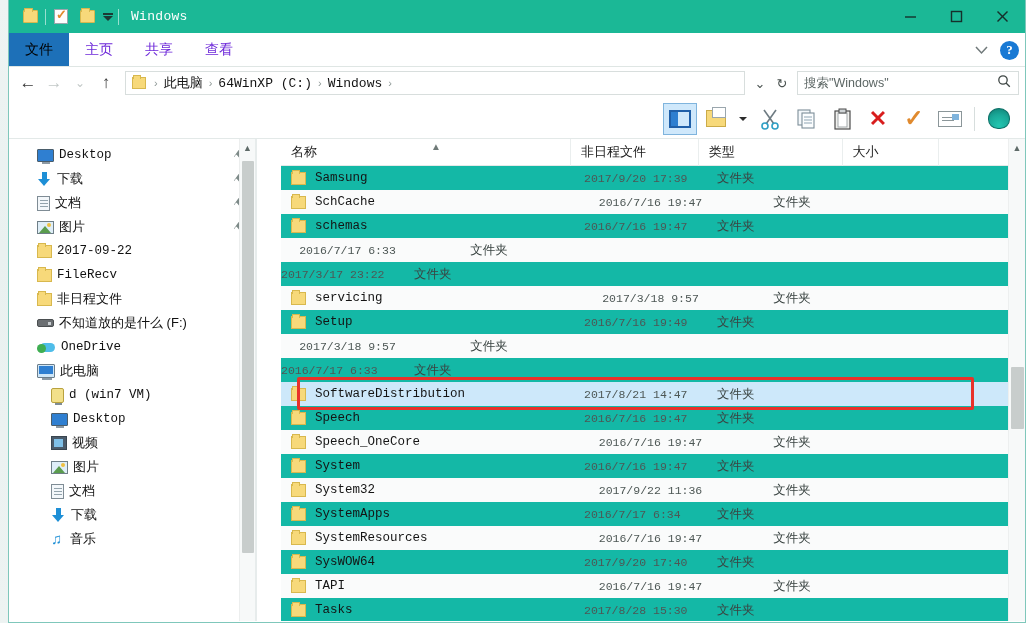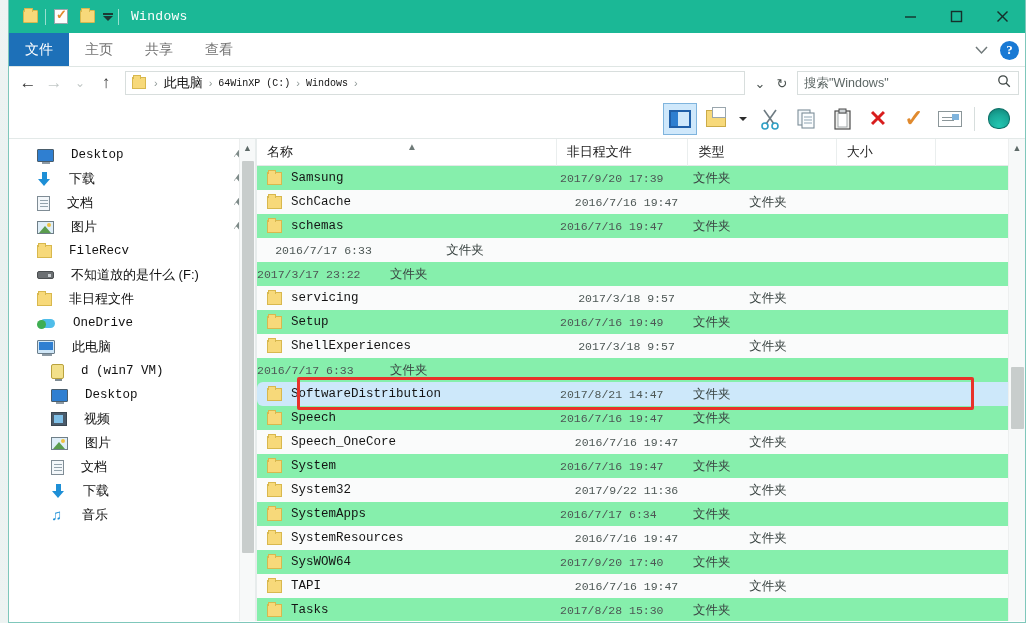--- a/index.html
+++ b/index.html
@@ -85,25 +85,25 @@
   .wc svg { display: block; }
 
   
   .ribbon {
     position: relative; height: 34px; background: #ffffff;
     display: flex; align-items: stretch;
     border-bottom: 1px solid #dfe6e4;
   }
   .tab {
     display: flex; align-items: center; justify-content: center;
-    padding: 0 16px; font-size: 14px; color: #737373;
+    padding: 0 16px; font-size: 14px; color: #6d28d9;
     cursor: default;
   }
   .tab-file {
-    background: #1d70b8; color: #ffffff; min-width: 58px;
+    background: #1d70b8; color: #000000; min-width: 58px;
   }
   .ribbon-right {
     position: absolute; right: 6px; top: 0; height: 34px;
     display: flex; align-items: center; gap: 6px;
   }
   .ribbon-chevron {
     width: 26px; height: 26px; display: flex; align-items: center; justify-content: center;
     color: #6a7472;
   }
   .help-ico {
@@ -134,21 +134,21 @@
   }
   .crumb-folder:after {
     content: ""; position: absolute; left: 0; top: -3px;
     width: 6px; height: 3px; background: #f7d97a;
     border: 1px solid #d8b84e; border-bottom: none;
   }
   .crumb {
     font-size: 13px; color: #121212; padding: 0 2px;
     font-family: "Liberation Sans", sans-serif;
   }
-  .crumb-mono { font-family: "Liberation Mono", monospace; font-size: 10px; }
+  .crumb-mono { font-family: "Liberation Mono", monospace; font-size: 13px; }
   .crumb-sep {
     color: #8d9795; font-size: 11px; padding: 0 4px;
   }
   .addr-right {
     display: flex; align-items: center;
   }
   .addr-ic {
     width: 22px; height: 24px; display: flex; align-items: center;
     justify-content: center; color: #4a5250; font-size: 13px;
   }
@@ -213,21 +213,21 @@
   .navpane {
     width: 246px; position: relative; background: #ffffff;
     overflow: hidden;
   }
   .nav-list { padding-top: 4px; }
   .nav-item {
     height: 24px; display: flex; align-items: center;
     padding-left: 28px; position: relative; font-size: 13px; color: #111;
   }
   .nav-item.indent { padding-left: 42px; }
-  .nav-item .lbl { margin-left: 17px; white-space: nowrap; }
+  .nav-item .lbl { margin-left: 5px; white-space: nowrap; }
   .lbl-mono { font-family: "Liberation Mono", monospace; font-size: 12.5px; }
   .pin {
     position: absolute; right: 12px; color: #7d8a88; font-size: 12px;
     transform: rotate(35deg);
   }
   
   .i-monitor { width:17px;height:13px;background:#2f7fd1;border:1px solid #4a5d6b;border-radius:1px;position:relative;}
   .i-monitor:after{content:"";position:absolute;left:4px;bottom:-3px;width:8px;height:2px;background:#8d9aa4;}
   .i-down { width:15px;height:14px;position:relative;}
   .i-down:before{content:"";position:absolute;left:5px;top:0;width:5px;height:8px;background:#1e8fd6;}
@@ -262,21 +262,21 @@
     color: #5e6a68; font-size: 9px;
   }
   .nav-thumb {
     position: absolute; left: 2px; top: 22px; width: 12px; height: 392px;
     background: #c8cdcc; border-radius: 1px;
   }
 
   .splitter { width: 2px; background: #e7ecec; }
 
   .listpane {
-    position: relative; flex: 1; background: #86efac; overflow: hidden;
+    position: relative; flex: 1; background: #14b8a6; overflow: hidden; margin-left: 24px;
   }
   .colhead {
     height: 27px; display: flex; align-items: center;
     border-bottom: 1px solid #e4e9e8; background: #ffffff;
     position: relative;
   }
   .col {
     font-size: 13px; color: #1c1c1c; padding-left: 10px;
     height: 27px; display: flex; align-items: center;
     border-right: 1px solid #eaeeee; position: relative;
@@ -288,21 +288,21 @@
   .col-blank { width: 90px; border-right: none;}
   .sortcaret {
     position: absolute; left: 150px; top: 2px; color: #6f7a78; font-size: 10px;
   }
   .rows { position: relative; }
   .row {
     height: 24px; display: flex; align-items: center;
     font-size: 13px; color: #1a1a1a;
   }
   .row.alt { background: #fafbfb; text-align: center; }
-  .row.selected { background: #cde8fa; border-radius: 6px; }
+  .row.selected { background: #cde8fa; }
   .cell-name {
     width: 303px; display: flex; align-items: center; padding-left: 10px;
   }
   .cell-name .nm {
     margin-left: 9px; font-family: "Liberation Mono", monospace; font-size: 12.5px;
     color: #141414; white-space: nowrap;
   }
   .cell-date {
     width: 133px; font-family: "Liberation Mono", monospace;
     font-size: 11.5px; color: #4d5755;
@@ -515,33 +515,39 @@
                   <i></i>
                 </div>
               </span>
               <span class="lbl">图片</span>
               <span class="pin" style="font-size: 11px;">⚑</span>
             </div>
             <div class="nav-item">
               <span style="display: flex; align-items: center;">
                 <div class="i-folder"></div>
               </span>
+              <span class="lbl lbl-mono">2017-09-22</span>
+            </div>
+            <div class="nav-item">
+              <span style="display: flex; align-items: center;">
+                <div class="i-folder"></div>
+              </span>
               <span class="lbl lbl-mono">FileRecv</span>
             </div>
             <div class="nav-item">
               <span style="display: flex; align-items: center;">
+                <div class="i-folder"></div>
+              </span>
+              <span class="lbl">非日程文件</span>
+            </div>
+            <div class="nav-item">
+              <span style="display: flex; align-items: center;">
                 <div class="i-drive"></div>
               </span>
               <span class="lbl">不知道放的是什么 (F:)</span>
-            </div>
-            <div class="nav-item">
-              <span style="display: flex; align-items: center;">
-                <div class="i-folder"></div>
-              </span>
-              <span class="lbl">非日程文件</span>
             </div>
             <div class="nav-item">
               <span style="display: flex; align-items: center;">
                 <div class="i-onedrive"></div>
               </span>
               <span class="lbl lbl-mono">OneDrive</span>
             </div>
             <div class="nav-item">
               <span style="display: flex; align-items: center;">
                 <div class="i-pc">
@@ -678,26 +684,20 @@
                 <span style="display: flex;">
                   <div class="i-folder"></div>
                 </span>
                 <span class="nm">Setup</span>
               </div>
               <div class="cell-date">2016/7/16 19:49</div>
               <div class="cell-type">文件夹</div>
               <div class="cell-size"></div>
             </div>
             <div class="row alt">
-              <div class="cell-name">
-                <span style="display: flex;">
-                  <div class="i-folder"></div>
-                </span>
-                <span class="nm">ShellExperiences</span>
-              </div>
               <div class="cell-date">2017/3/18 9:57</div>
               <div class="cell-type">文件夹</div>
               <div class="cell-size"></div>
             </div>
             <div class="row">
               <div class="cell-date">2016/7/17 6:33</div>
               <div class="cell-type">文件夹</div>
               <div class="cell-size"></div>
             </div>
             <div class="row selected">

